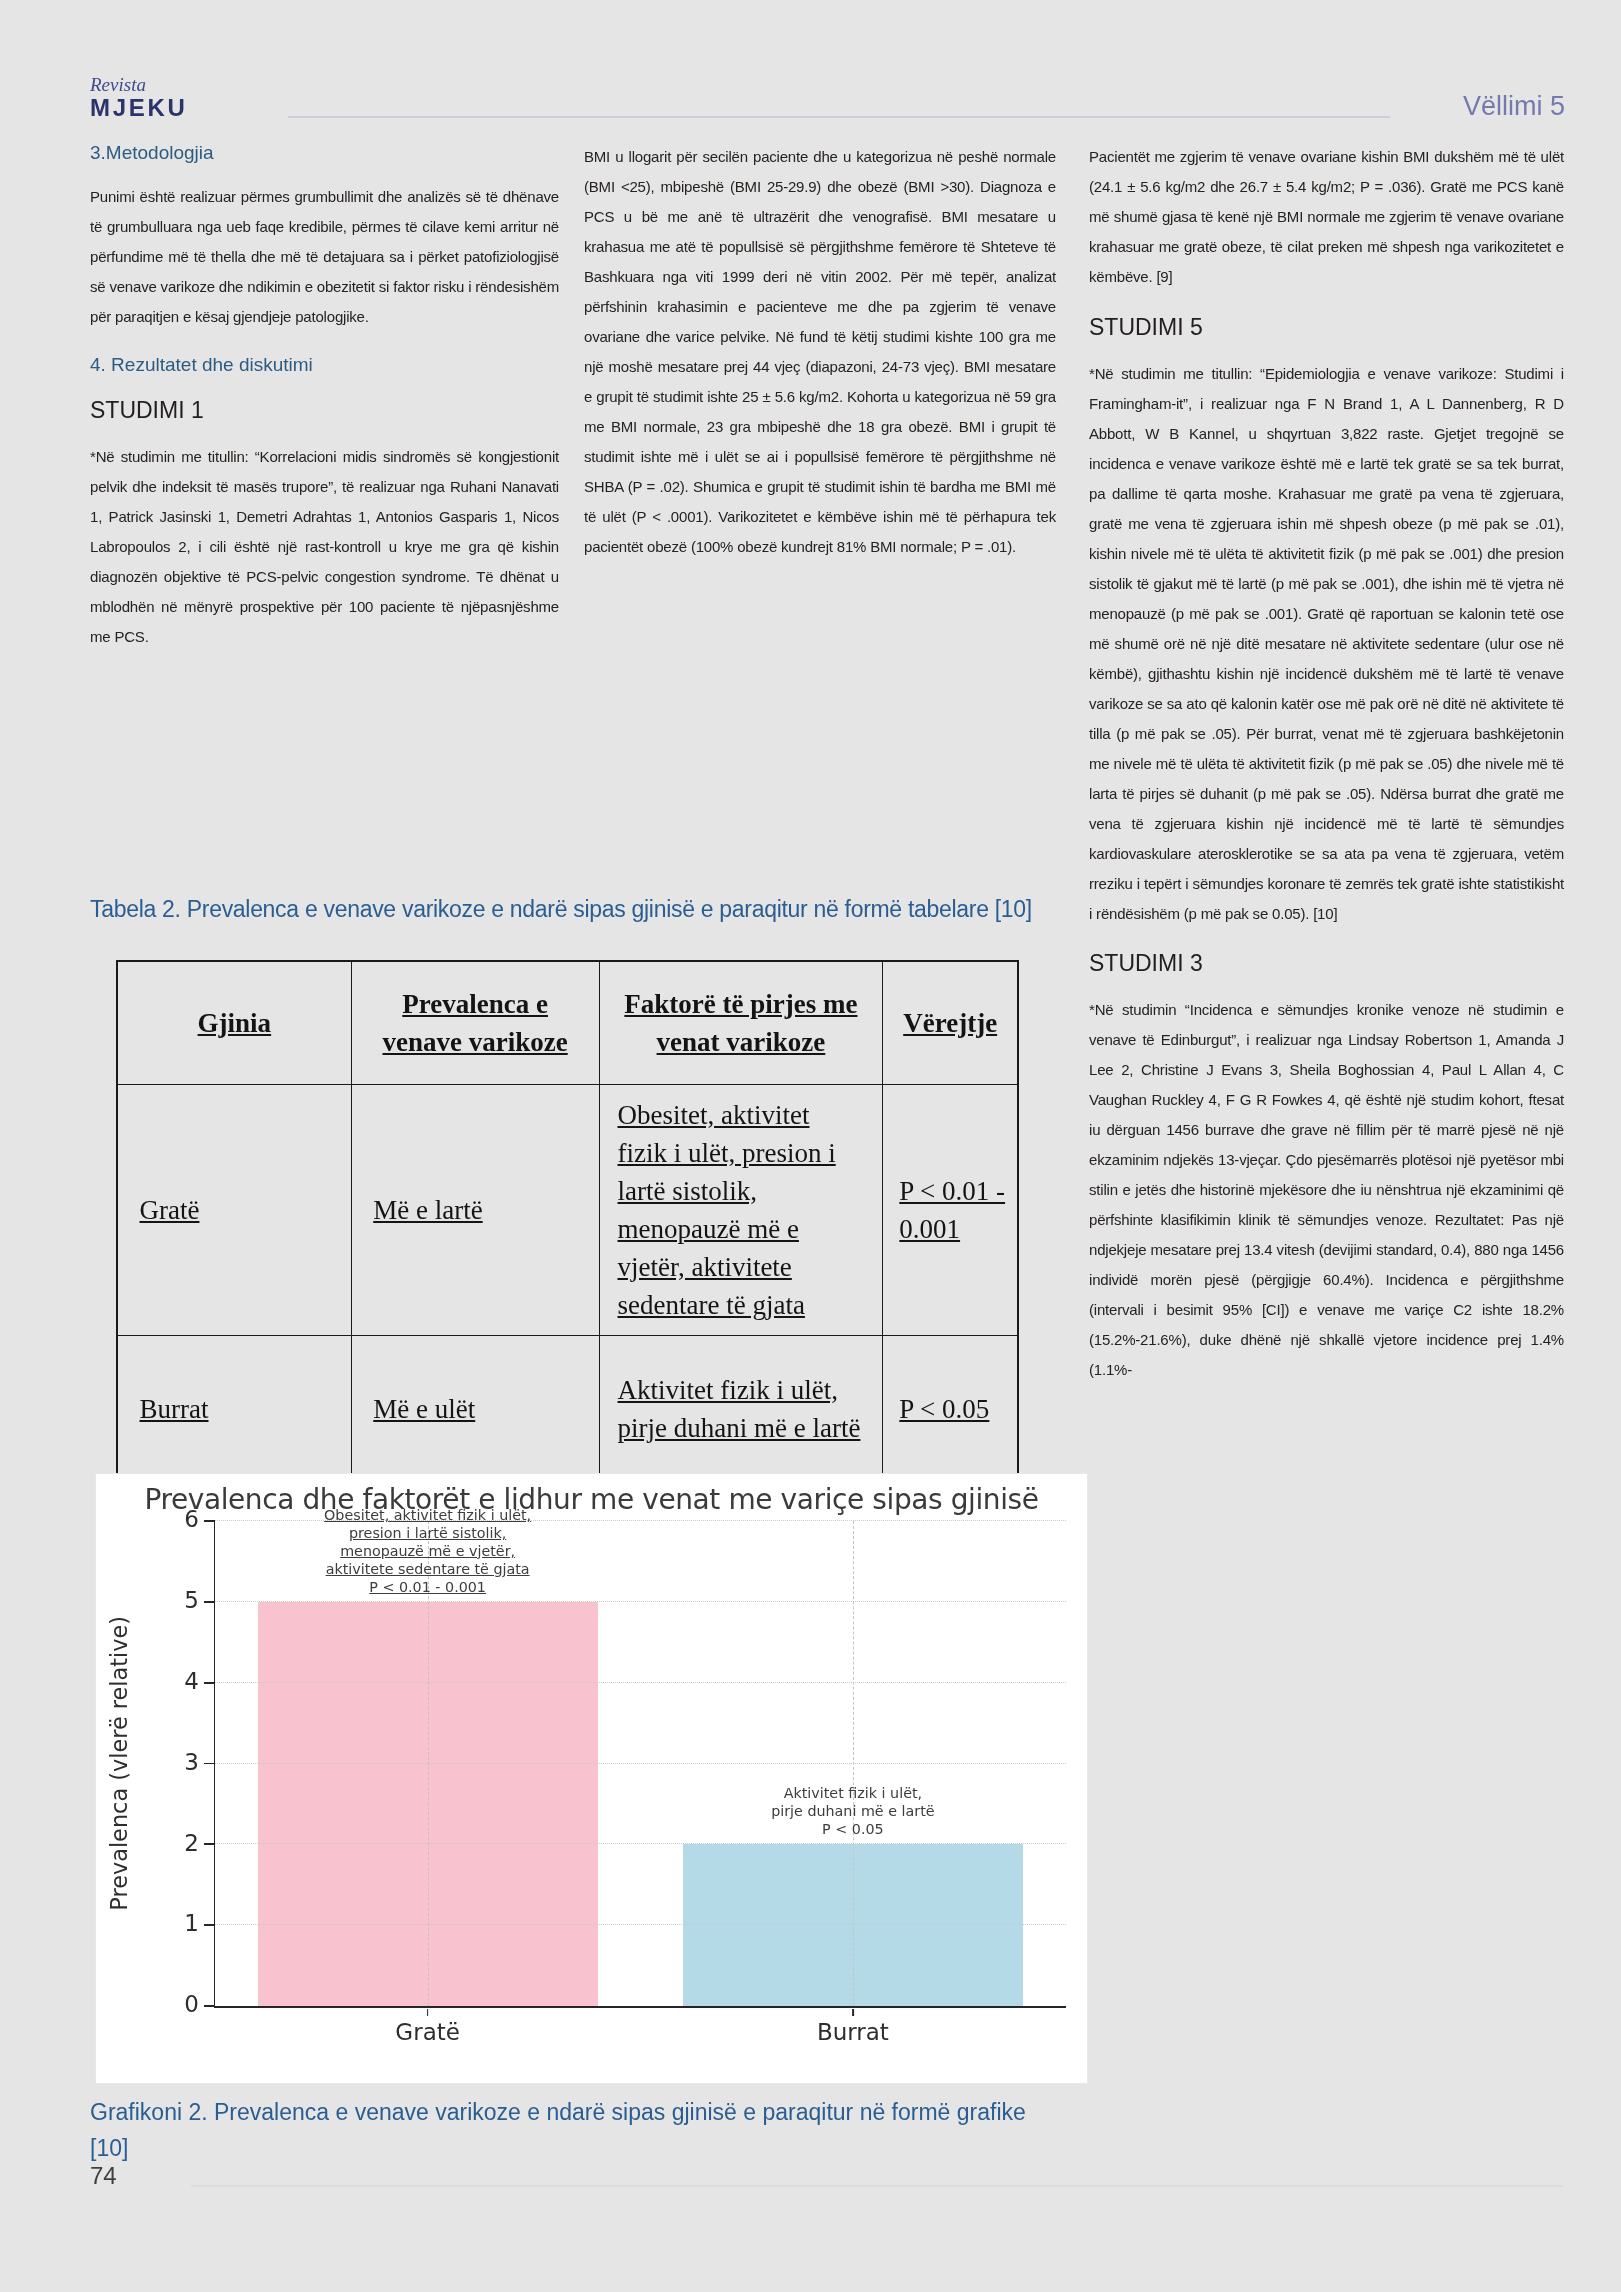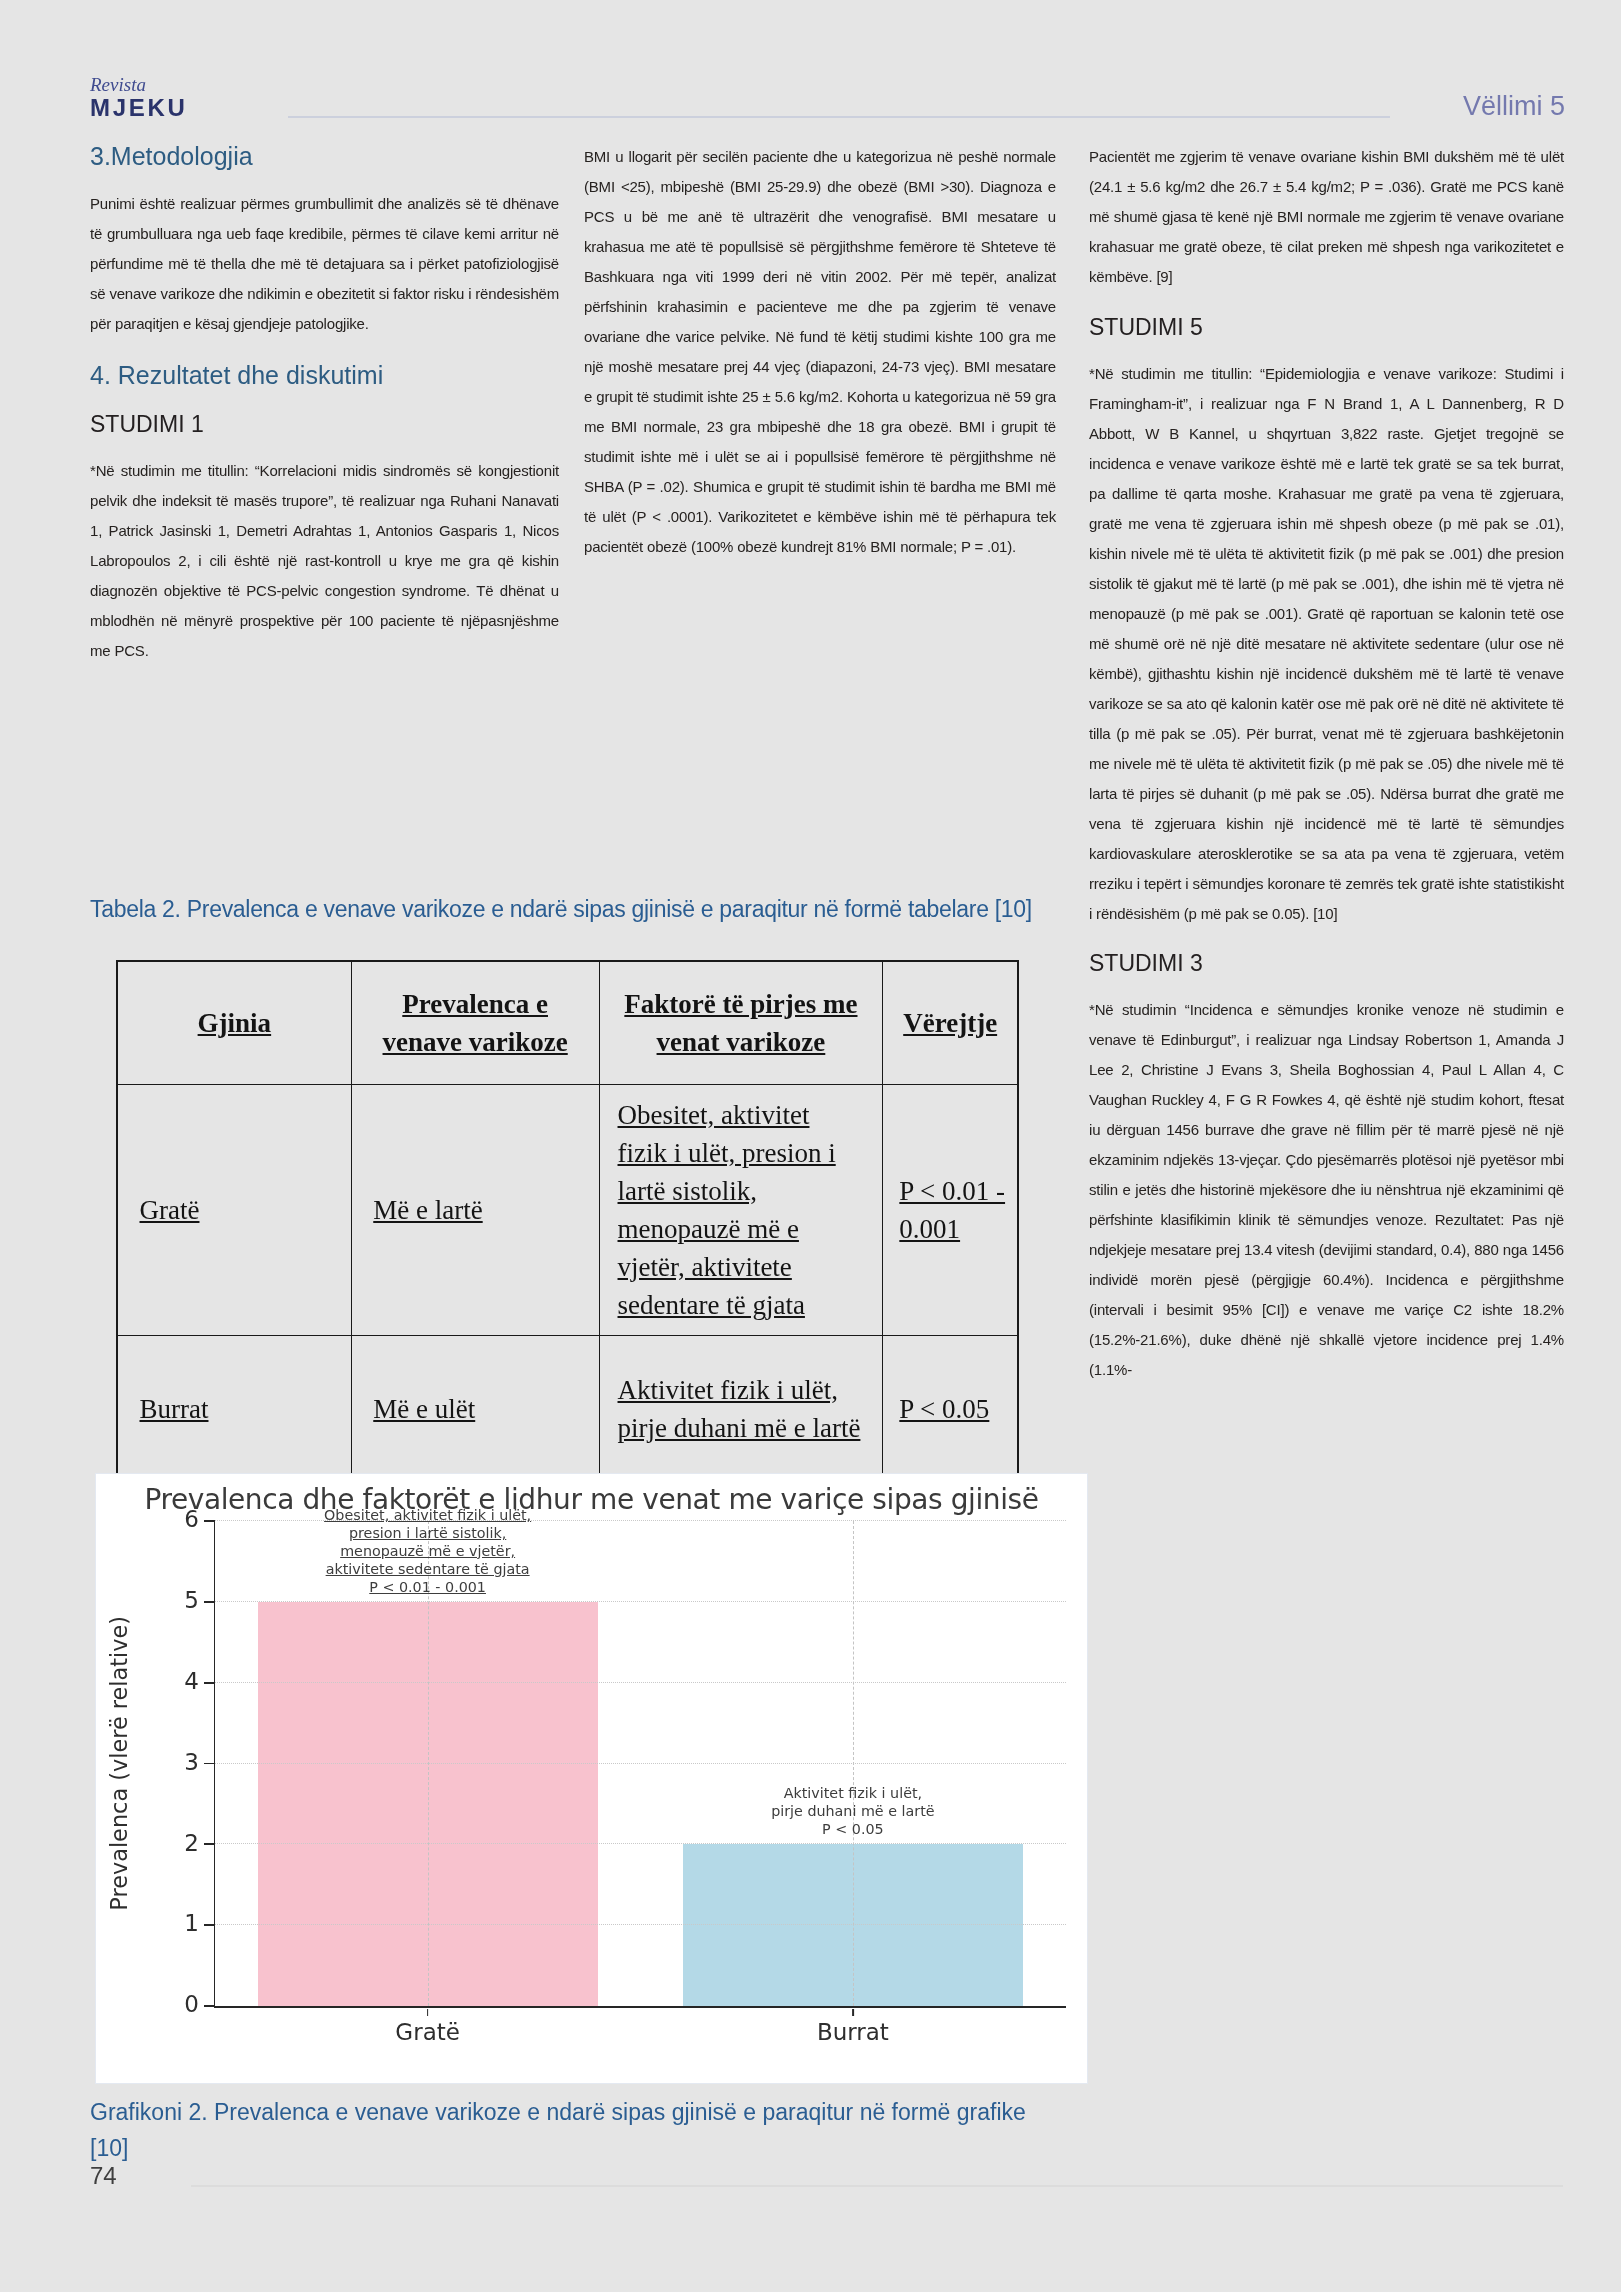--- a/index.html
+++ b/index.html
@@ -12,21 +12,21 @@
   .logo .mjeku{font-size:24px;font-weight:bold;letter-spacing:2.7px;color:#2a336b;display:block;}
   .header-rule{position:absolute;left:288px;top:116px;width:1102px;height:1.8px;background:#ccd0dd;}
   .volume{position:absolute;right:56px;top:91px;font-size:27px;color:#7479ae;}
 
   
   .col{position:absolute;top:142px;}
   .col-left{left:90px;width:469px;}
   .col-mid{left:584px;width:472px;}
   .col-right{left:1089px;width:475px;}
   .para{font-size:15px;line-height:30px;text-align:justify;margin:0 0 18px 0;letter-spacing:-0.2px;}
-  .h-blue{font-size:25px;color:#2d5c82;margin:0 0 18px 0;font-weight:normal;}
+  .h-blue{font-size:19px;color:#2d5c82;margin:0 0 18px 0;font-weight:normal;}
   .h-blue.mt{margin-top:21.5px;}
   .study{font-size:23px;color:#242021;margin:21.5px 0 18px 0;}
 
   
   .table-caption{position:absolute;left:90px;top:896px;width:1012px;font-size:23px;color:#2a5d92;white-space:nowrap;letter-spacing:-0.3px;}
   table.results{position:absolute;left:116px;top:960px;width:903px;border-collapse:collapse;
         font-family:"Liberation Serif", serif;color:#141414;table-layout:fixed;}
   table.results th,table.results td{border:1.8px solid #1a1a1a;font-size:27px;line-height:38px;}
   table.results{border:2.7px solid #1a1a1a;text-decoration:underline;}
   table.results th{font-weight:bold;text-align:center;height:115px;padding:3.6px 9px;}

